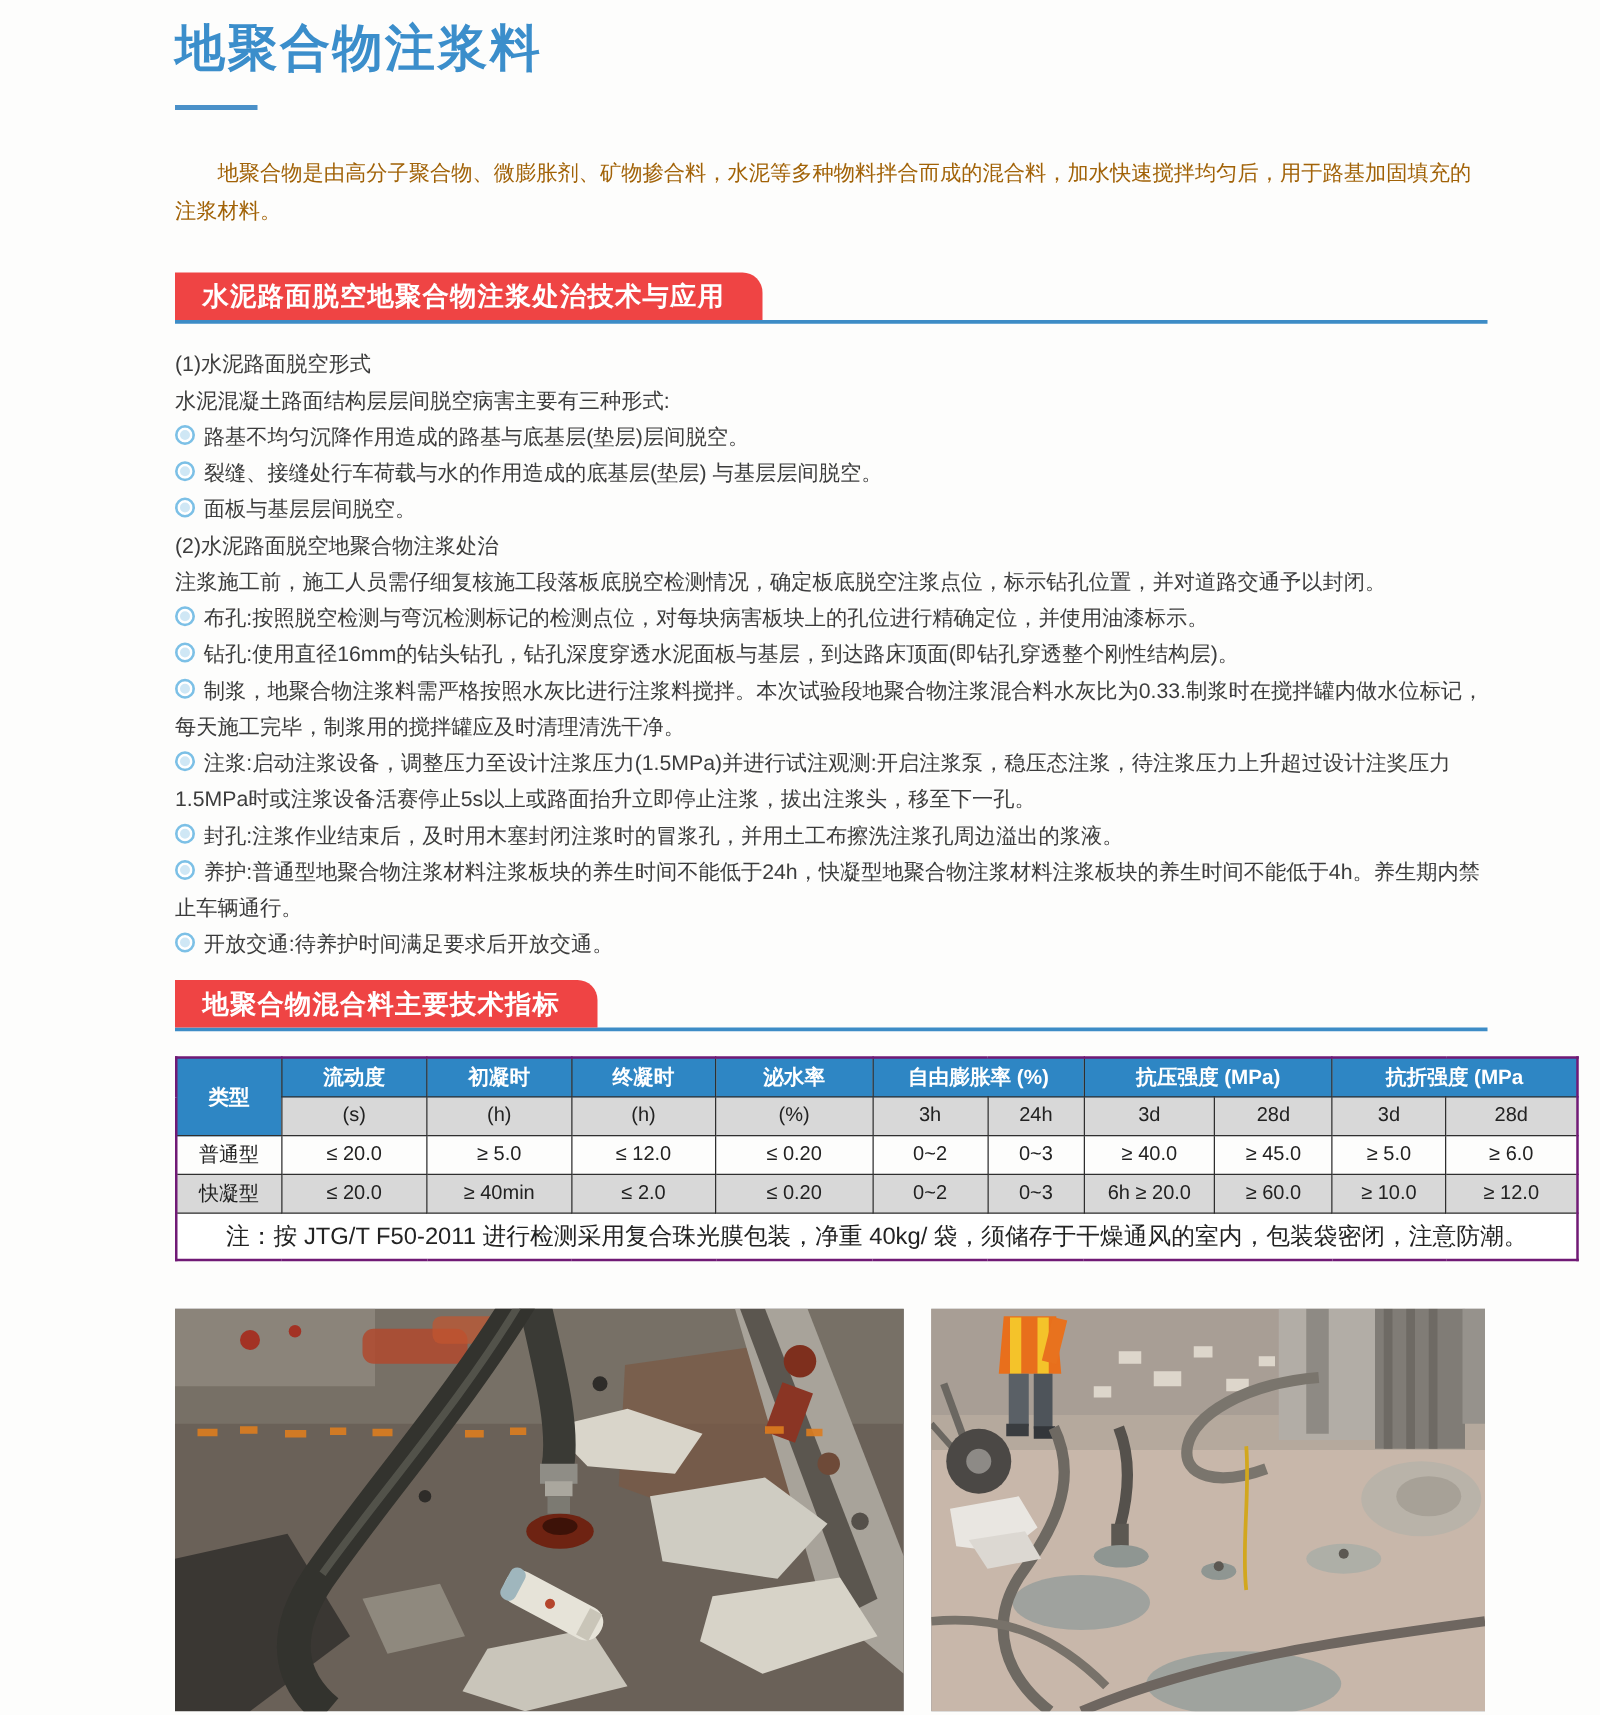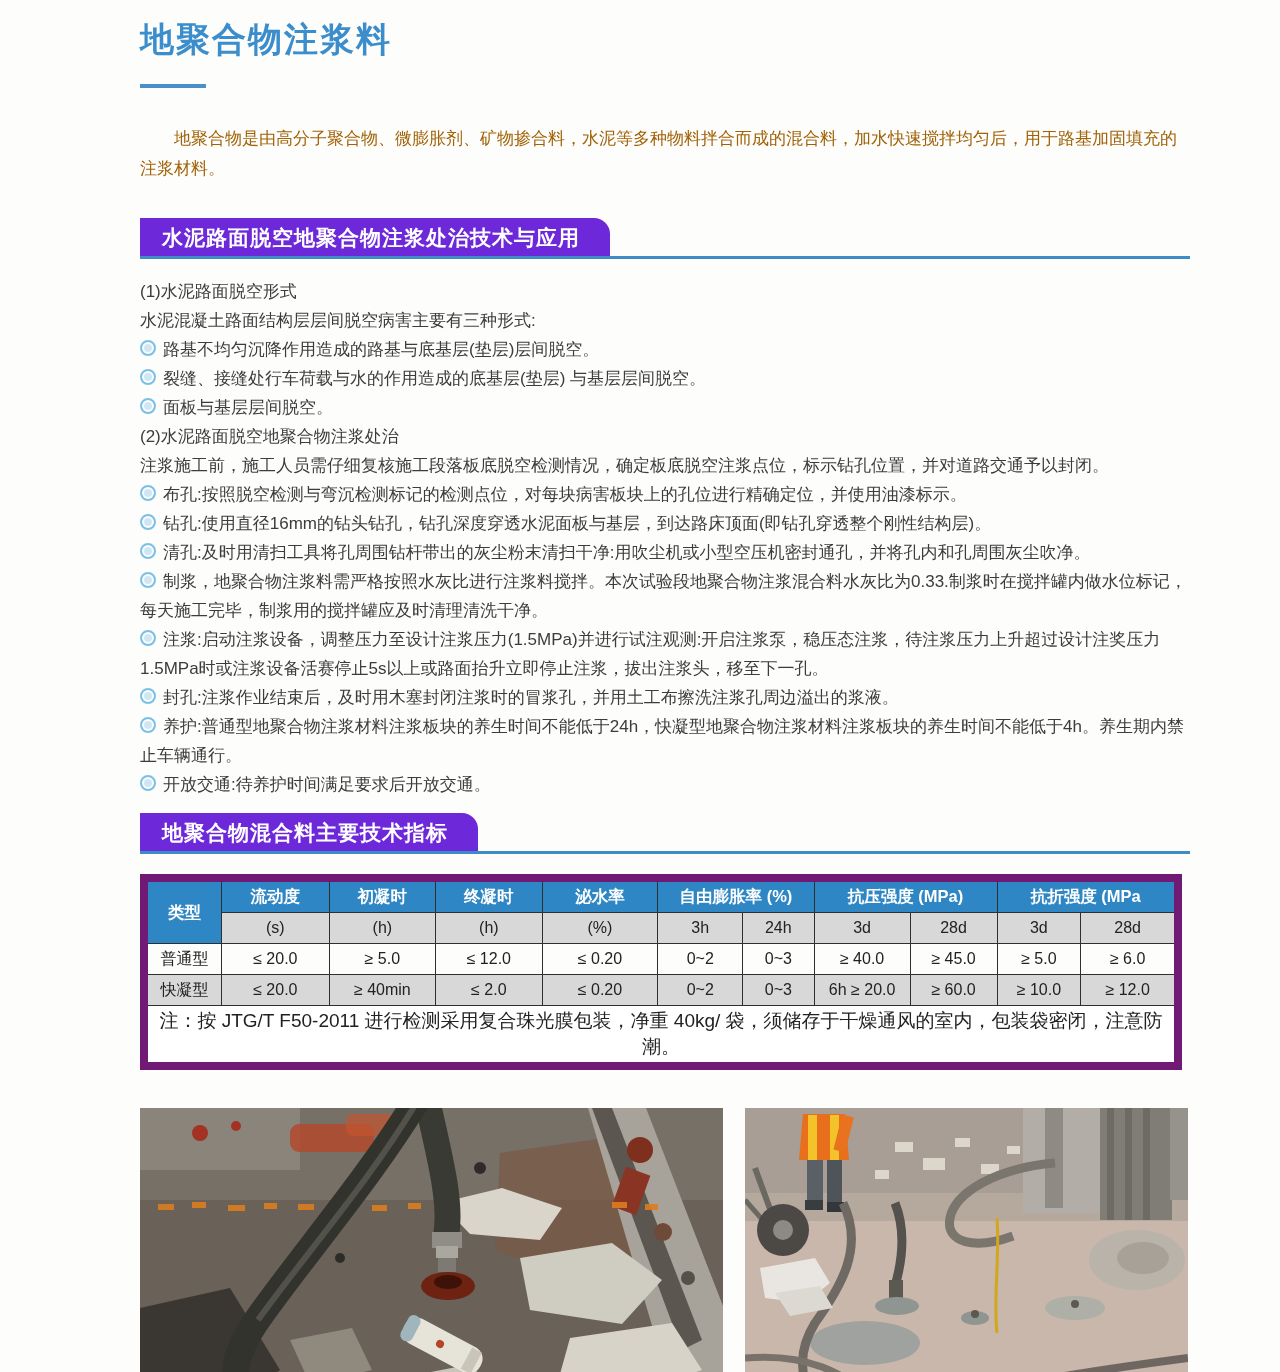--- a/index.html
+++ b/index.html
@@ -1,29 +1,29 @@
 <!DOCTYPE html>
 <html><head>
 <meta charset="utf-8">
 <style>
   html,body{margin:0;padding:0;background:#fdfdfc;}
   body{width:1280px;min-height:1372px;font-family:"Liberation Sans","DejaVu Sans",sans-serif;color:#3c3c3c;}
   .page{width:1050px;margin:0 0 0 140px;padding-top:16px;}
-  h1.title{margin:0;font-size:34px;line-height:46px;font-weight:bold;color:#3b8ecb;letter-spacing:2px;}
+  h1.title{margin:0;font-size:40px;line-height:46px;font-weight:bold;color:#3b8ecb;letter-spacing:2px;}
   .title-rule{width:66px;height:4px;background:#4a90c8;margin-top:22px;}
   p.intro{margin:36px 0 0 0;font-size:17px;line-height:30px;text-indent:2em;color:#a16207;}
   .banner-row{margin-top:34px;border-bottom:3px solid #3d8cc6;line-height:0;}
-  .banner{display:inline-block;background:#6d28d9;color:#ffffff;font-weight:bold;font-size:21px;
+  .banner{display:inline-block;background:#ef4444;color:#ffffff;font-weight:bold;font-size:21px;
           line-height:25px;padding:7px 30px 6px 22px;border-radius:0 16px 0 0;letter-spacing:1px;}
   .body-lines{margin-top:18px;}
   .line{font-size:17px;line-height:29px;color:#3c3c3c;}
   .ring{display:inline-block;width:12px;height:12px;border:2px solid #7cc0e6;border-radius:50%;
         background:#cfe7f5;box-shadow:inset 0 0 0 2px #ffffff;vertical-align:-1px;margin-right:7px;}
   .banner-row.second{margin-top:14px;}
-  table.spec{border-collapse:collapse;width:1042px;margin-top:20px;border:8px solid #701a75;
+  table.spec{border-collapse:collapse;width:1123px;margin-top:20px;border:2px solid #701a75;
              font-size:16px;color:#222;}
   table.spec th,table.spec td{border:1px solid #2f2f2f;text-align:center;padding:2px 3px;height:26px;}
   table.spec .blue{background:#2e86c4;color:#ffffff;font-weight:bold;font-size:16.5px;}
   table.spec .gray{background:#d8d8d8;font-weight:normal;}
   table.spec .rowlabel{font-weight:normal;}
   table.spec tr.alt td,table.spec tr.alt th{background:#d8d8d8;}
   table.spec td.note{font-size:19px;height:32px;background:#ffffff;}
   .photos{display:flex;gap:22px;margin-top:38px;}
   .photo{display:block;background:#888;}
 </style>
@@ -46,21 +46,20 @@
   <div class="body-lines">
     <div class="line">(1)水泥路面脱空形式</div>
     <div class="line">水泥混凝土路面结构层层间脱空病害主要有三种形式:</div>
     <div class="line"><span class="ring"></span><span>路基不均匀沉降作用造成的路基与底基层(垫层)层间脱空。</span></div>
     <div class="line"><span class="ring"></span><span>裂缝、接缝处行车荷载与水的作用造成的底基层(垫层) 与基层层间脱空。</span></div>
     <div class="line"><span class="ring"></span><span>面板与基层层间脱空。</span></div>
     <div class="line">(2)水泥路面脱空地聚合物注浆处治</div>
     <div class="line">注浆施工前，施工人员需仔细复核施工段落板底脱空检测情况，确定板底脱空注浆点位，标示钻孔位置，并对道路交通予以封闭。</div>
     <div class="line"><span class="ring"></span><span>布孔:按照脱空检测与弯沉检测标记的检测点位，对每块病害板块上的孔位进行精确定位，并使用油漆标示。</span></div>
     <div class="line"><span class="ring"></span><span>钻孔:使用直径16mm的钻头钻孔，钻孔深度穿透水泥面板与基层，到达路床顶面(即钻孔穿透整个刚性结构层)。</span></div>
-    <div class="line"><span class="ring"></span><span>清孔:及时用清扫工具将孔周围钻杆带出的灰尘粉末清扫干净:用吹尘机或小型空压机密封通孔，并将孔内和孔周围灰尘吹净。</span></div>
     <div class="line"><span class="ring"></span><span>制浆，地聚合物注浆料需严格按照水灰比进行注浆料搅拌。本次试验段地聚合物注浆混合料水灰比为0.33.制浆时在搅拌罐内做水位标记，每天施工完毕，制浆用的搅拌罐应及时清理清洗干净。</span></div>
     <div class="line"><span class="ring"></span><span>注浆:启动注浆设备，调整压力至设计注浆压力(1.5MPa)并进行试注观测:开启注浆泵，稳压态注浆，待注浆压力上升超过设计注奖压力1.5MPa时或注浆设备活赛停止5s以上或路面抬升立即停止注浆，拔出注浆头，移至下一孔。</span></div>
     <div class="line"><span class="ring"></span><span>封孔:注浆作业结束后，及时用木塞封闭注浆时的冒浆孔，并用土工布擦洗注浆孔周边溢出的浆液。</span></div>
     <div class="line"><span class="ring"></span><span>养护:普通型地聚合物注浆材料注浆板块的养生时间不能低于24h，快凝型地聚合物注浆材料注浆板块的养生时间不能低于4h。养生期内禁止车辆通行。</span></div>
     <div class="line"><span class="ring"></span><span>开放交通:待养护时间满足要求后开放交通。</span></div>
   </div>
 
   <div class="banner-row second">
     <div class="banner">
       <span>地聚合物混合料主要技术指标</span>

